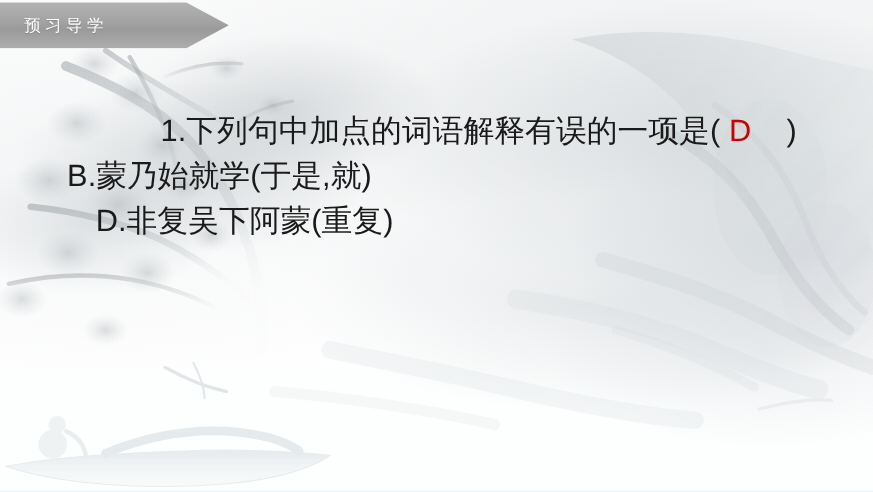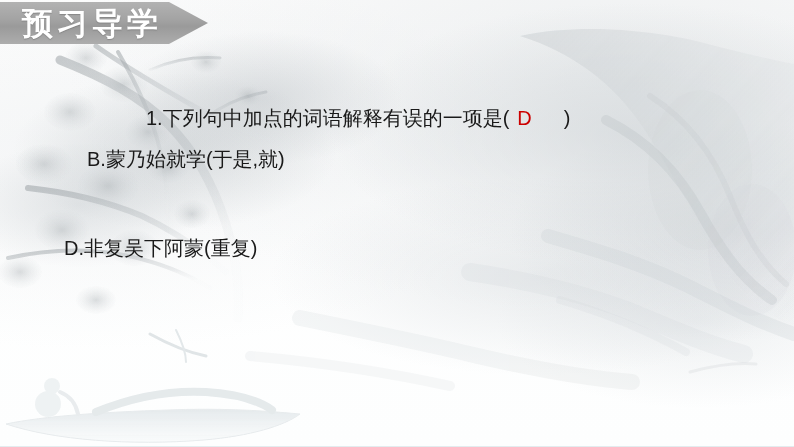--- a/index.html
+++ b/index.html
@@ -70,62 +70,62 @@
     background: linear-gradient(180deg, #b2b2b2 0%, #a3a3a3 42%, #9a9a9a 58%, #adadad 100%);
     -webkit-clip-path: polygon(0 0, 169px 0, 208px 50%, 169px 100%, 0 100%);
     clip-path: polygon(0 0, 169px 0, 208px 50%, 169px 100%, 0 100%);
     display: flex;
     align-items: center;
     box-sizing: border-box;
     padding-left: 22px;
   }
   #banner-title {
     color: #ffffff;
-    font-size: 31px;
-    font-weight: bold;
+    font-size: 15px;
+    font-weight: normal;
     letter-spacing: 4px;
     line-height: 1;
     text-shadow: 0 1px 1px rgba(110,110,110,0.55);
     white-space: nowrap;
   }
 
   
   #content {
     position: absolute;
     left: 0;
     top: 98px;
     width: 794px;
   }
 
   .q-line, .opt-line {
     color: #1a1a1a;
-    font-size: 20px;
+    font-size: 28px;
     line-height: 41px;
     height: 41px;
     white-space: nowrap;
     letter-spacing: 0px;
   }
 
   #question-line {
     padding-left: 146px;
   }
   .answer-slot {
     color: #cc0000;
     padding: 0 6px 0 8px;
     font-weight: normal;
   }
   .paren-gap {
     display: inline-block;
     width: 26px;
   }
 
   #option-a { padding-left: 138px; }
-  #option-b { padding-left: 87px; }
+  #option-b { padding-left: 61px; }
   #option-c { padding-left: 142px; }
-  #option-d { padding-left: 64px; margin-top: 48px; }
+  #option-d { padding-left: 87px; }
 </style>
 </head>
 <body>
 
 <div id="slide">
 
   <div class="bg-layer" id="bg-paper"></div>
   <div class="bg-layer" id="bg-smoke-right"></div>
   <div class="bg-layer" id="bg-blossom-left"></div>
 

